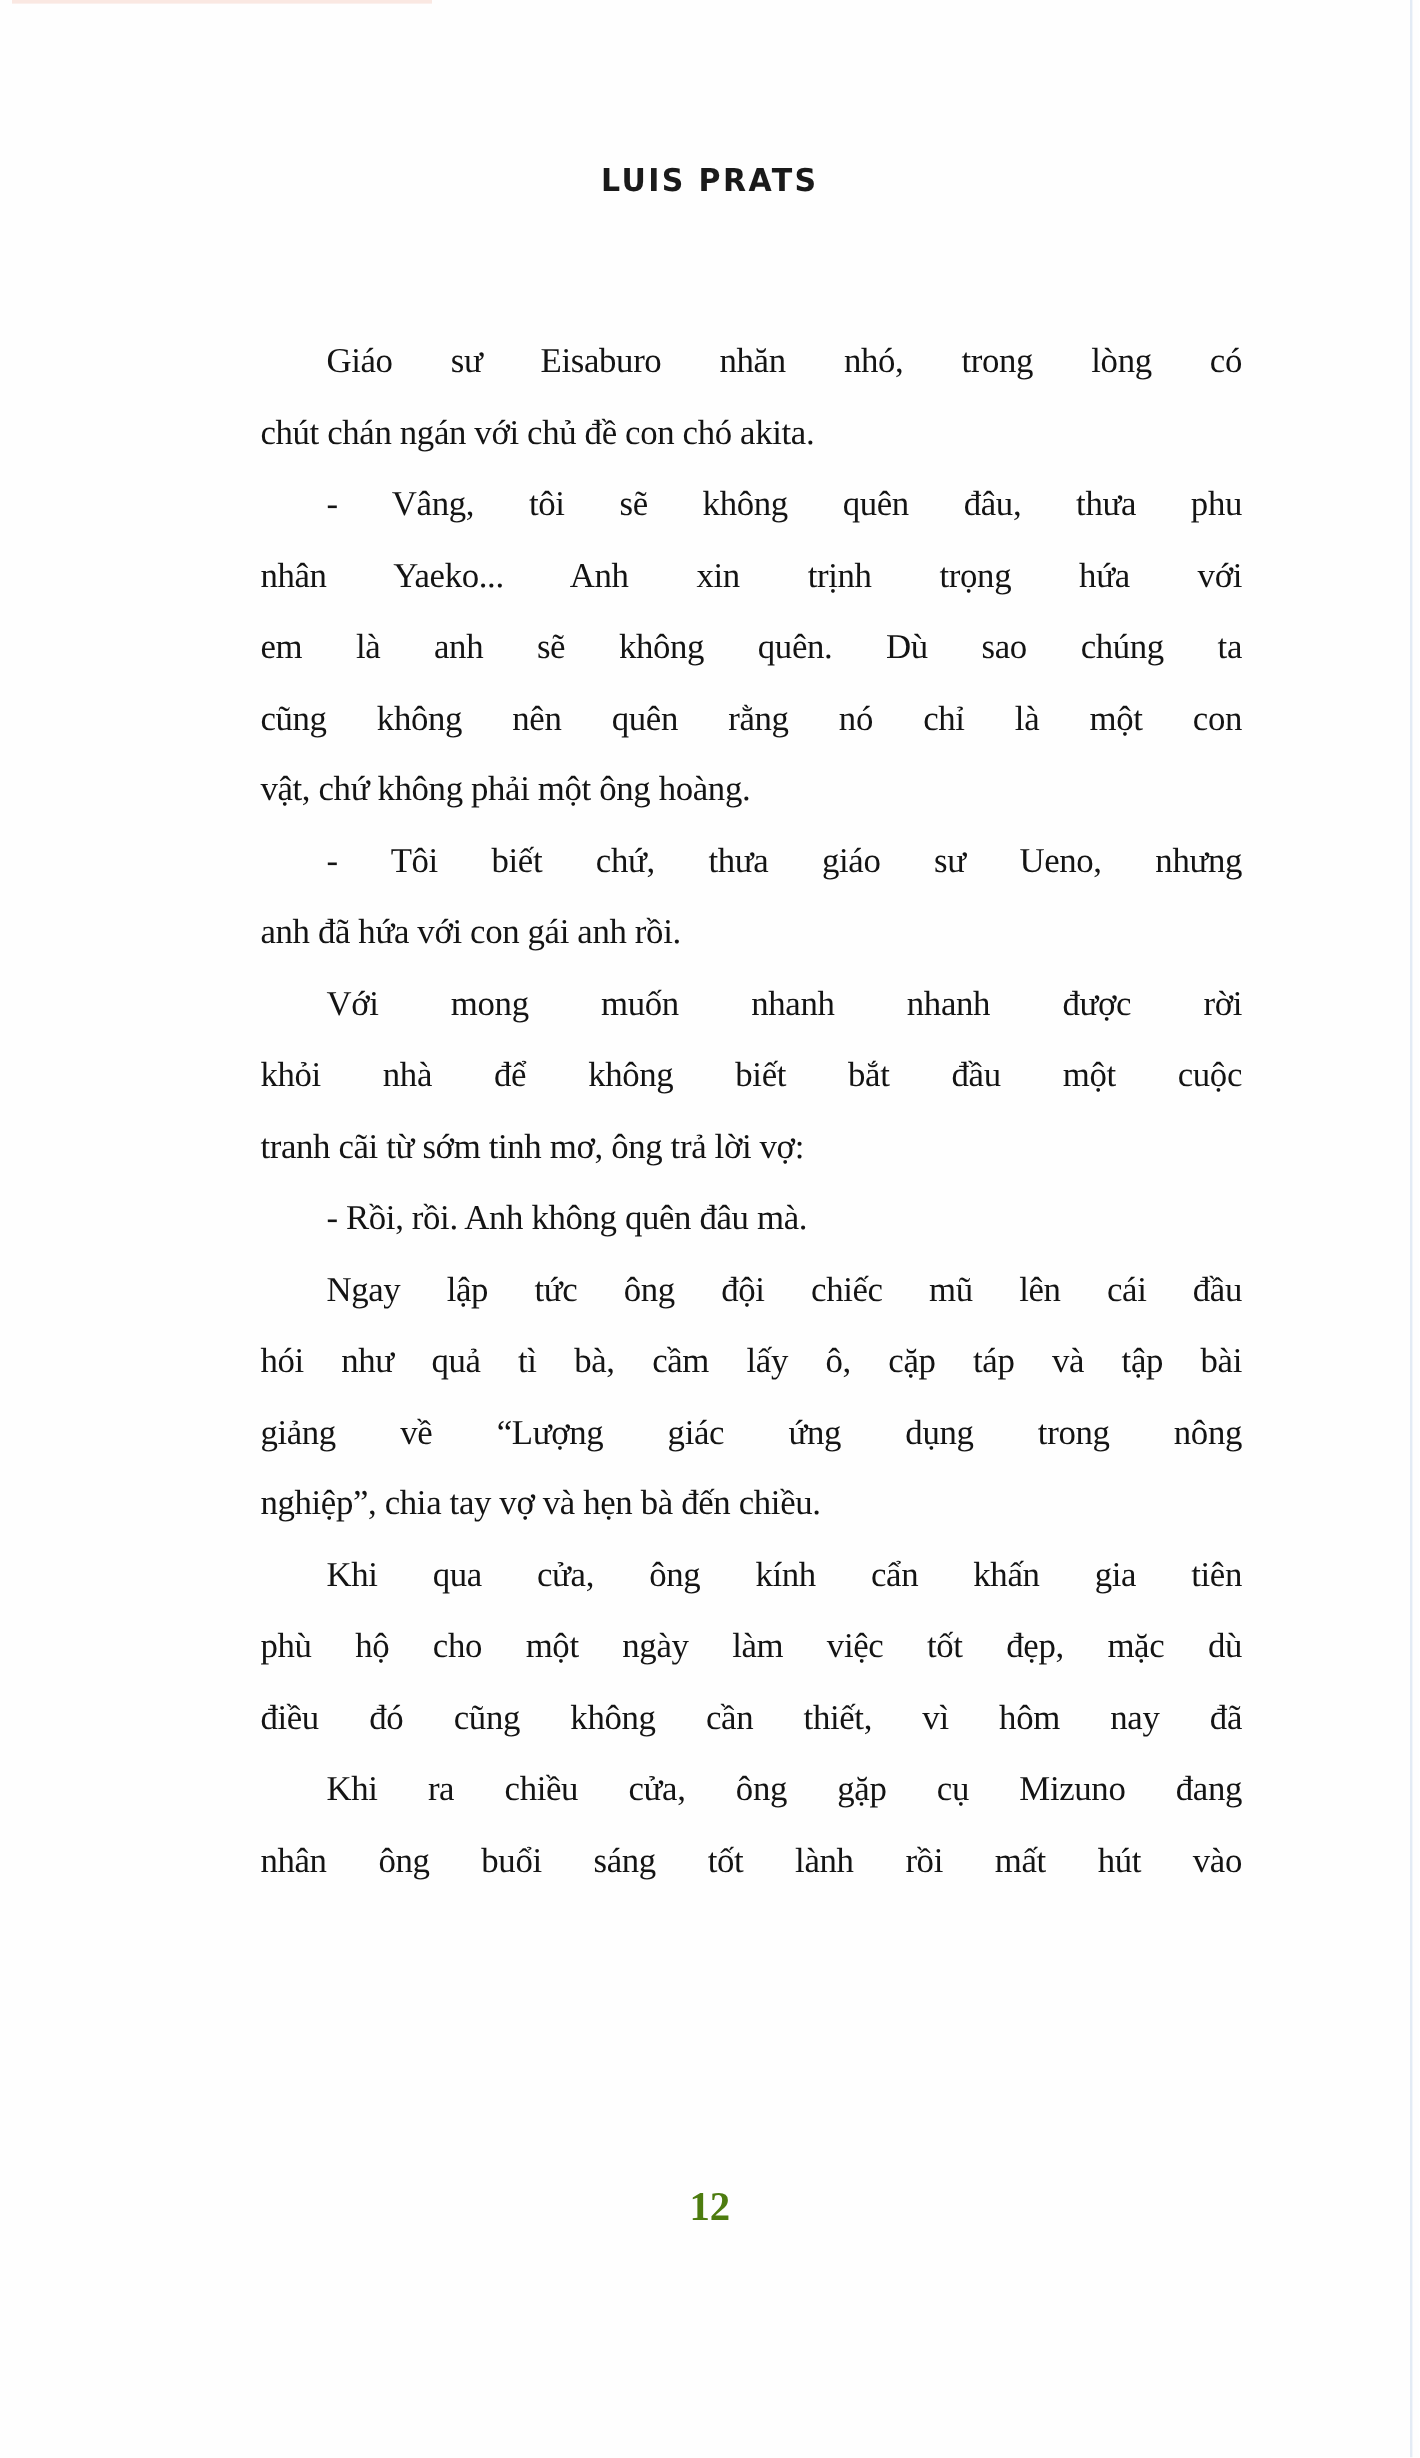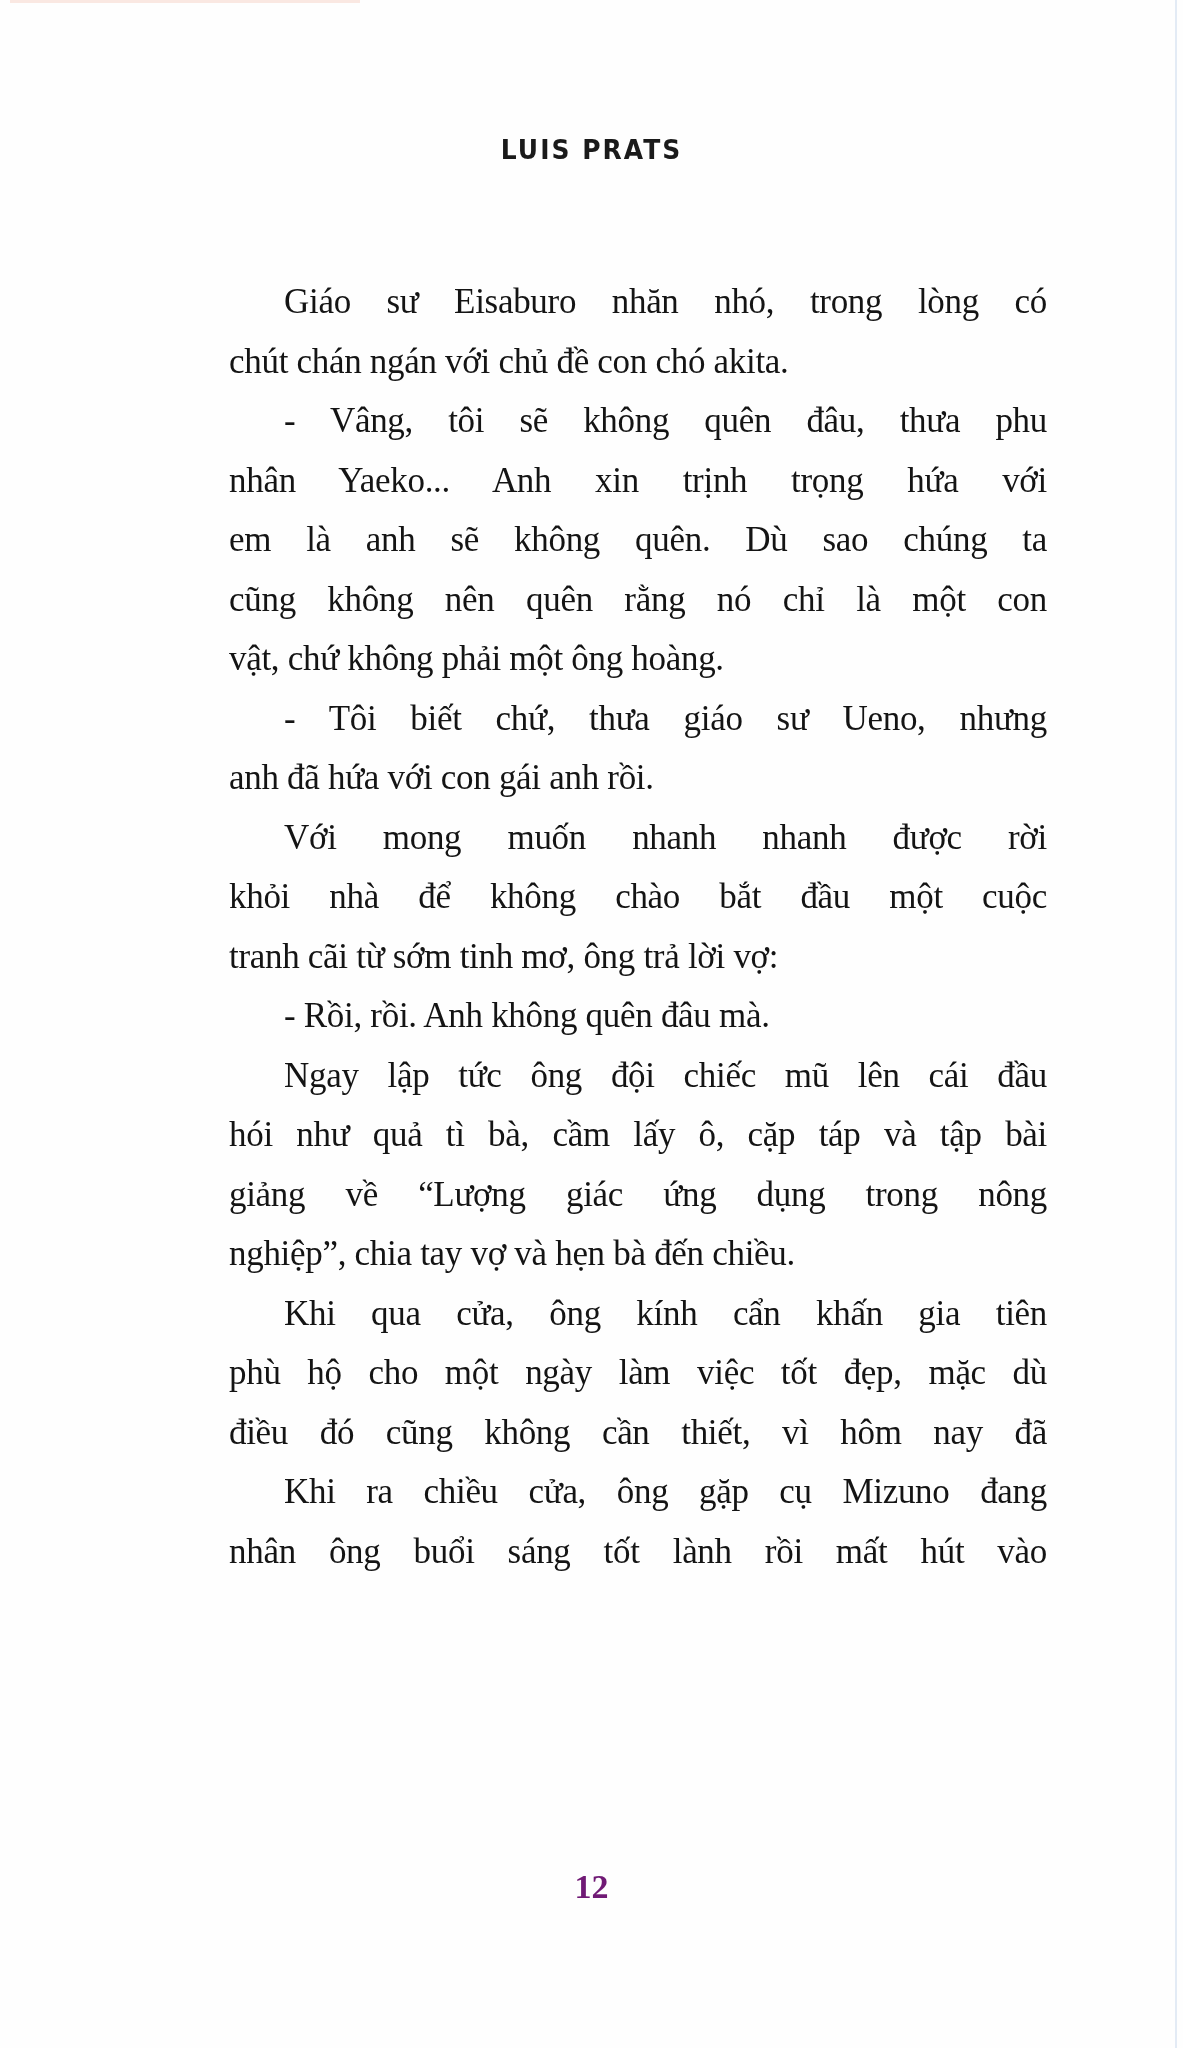--- a/index.html
+++ b/index.html
@@ -42,44 +42,44 @@
       text-align: center;
       font-family: "DejaVu Sans", sans-serif;
       font-size: 25px;
       letter-spacing: 2px;
       font-weight: bold;
       color: #1a1a1a;
       transform: scaleY(1.05);
     }
     .body-text {
       position: absolute;
-      left: 229px;
+      left: 217px;
       top: 272px;
       width: 818px;
-      font-size: 35px;
+      font-size: 29px;
       line-height: 59.5px;
     }
     .line {
       display: block;
       height: 59.5px;
       white-space: nowrap;
       text-align: justify;
       text-align-last: justify;
       letter-spacing: -0.3px;
     }
     .line.indent { padding-left: 55px; }
     .line.last { text-align-last: left; }
     .page-number {
       position: absolute;
-      left: 0; top: 1868px;
+      left: 0; top: 1821px;
       width: 1183px;
       text-align: center;
       font-size: 34px;
       font-weight: bold;
-      color: #701a75;
+      color: #4d7c0f;
     }
   </style>
 </head>
 <body>
 
 <div class="page">
   <div class="top-tint"></div>
   <div class="edge-line"></div>
 
   <div class="running-head">LUIS PRATS</div>
@@ -99,21 +99,21 @@
       <span class="line last">vật, chứ không phải một ông hoàng.</span>
     </div>
 
     <div class="paragraph">
       <span class="line indent">- Tôi biết chứ, thưa giáo sư Ueno, nhưng</span>
       <span class="line last">anh đã hứa với con gái anh rồi.</span>
     </div>
 
     <div class="paragraph">
       <span class="line indent">Với mong muốn nhanh nhanh được rời</span>
-      <span class="line">khỏi nhà để không chào bắt đầu một cuộc</span>
+      <span class="line">khỏi nhà để không biết bắt đầu một cuộc</span>
       <span class="line last">tranh cãi từ sớm tinh mơ, ông trả lời vợ:</span>
     </div>
 
     <div class="paragraph">
       <span class="line indent last">- Rồi, rồi. Anh không quên đâu mà.</span>
     </div>
 
     <div class="paragraph">
       <span class="line indent">Ngay lập tức ông đội chiếc mũ lên cái đầu</span>
       <span class="line">hói như quả tì bà, cầm lấy ô, cặp táp và tập bài</span>

